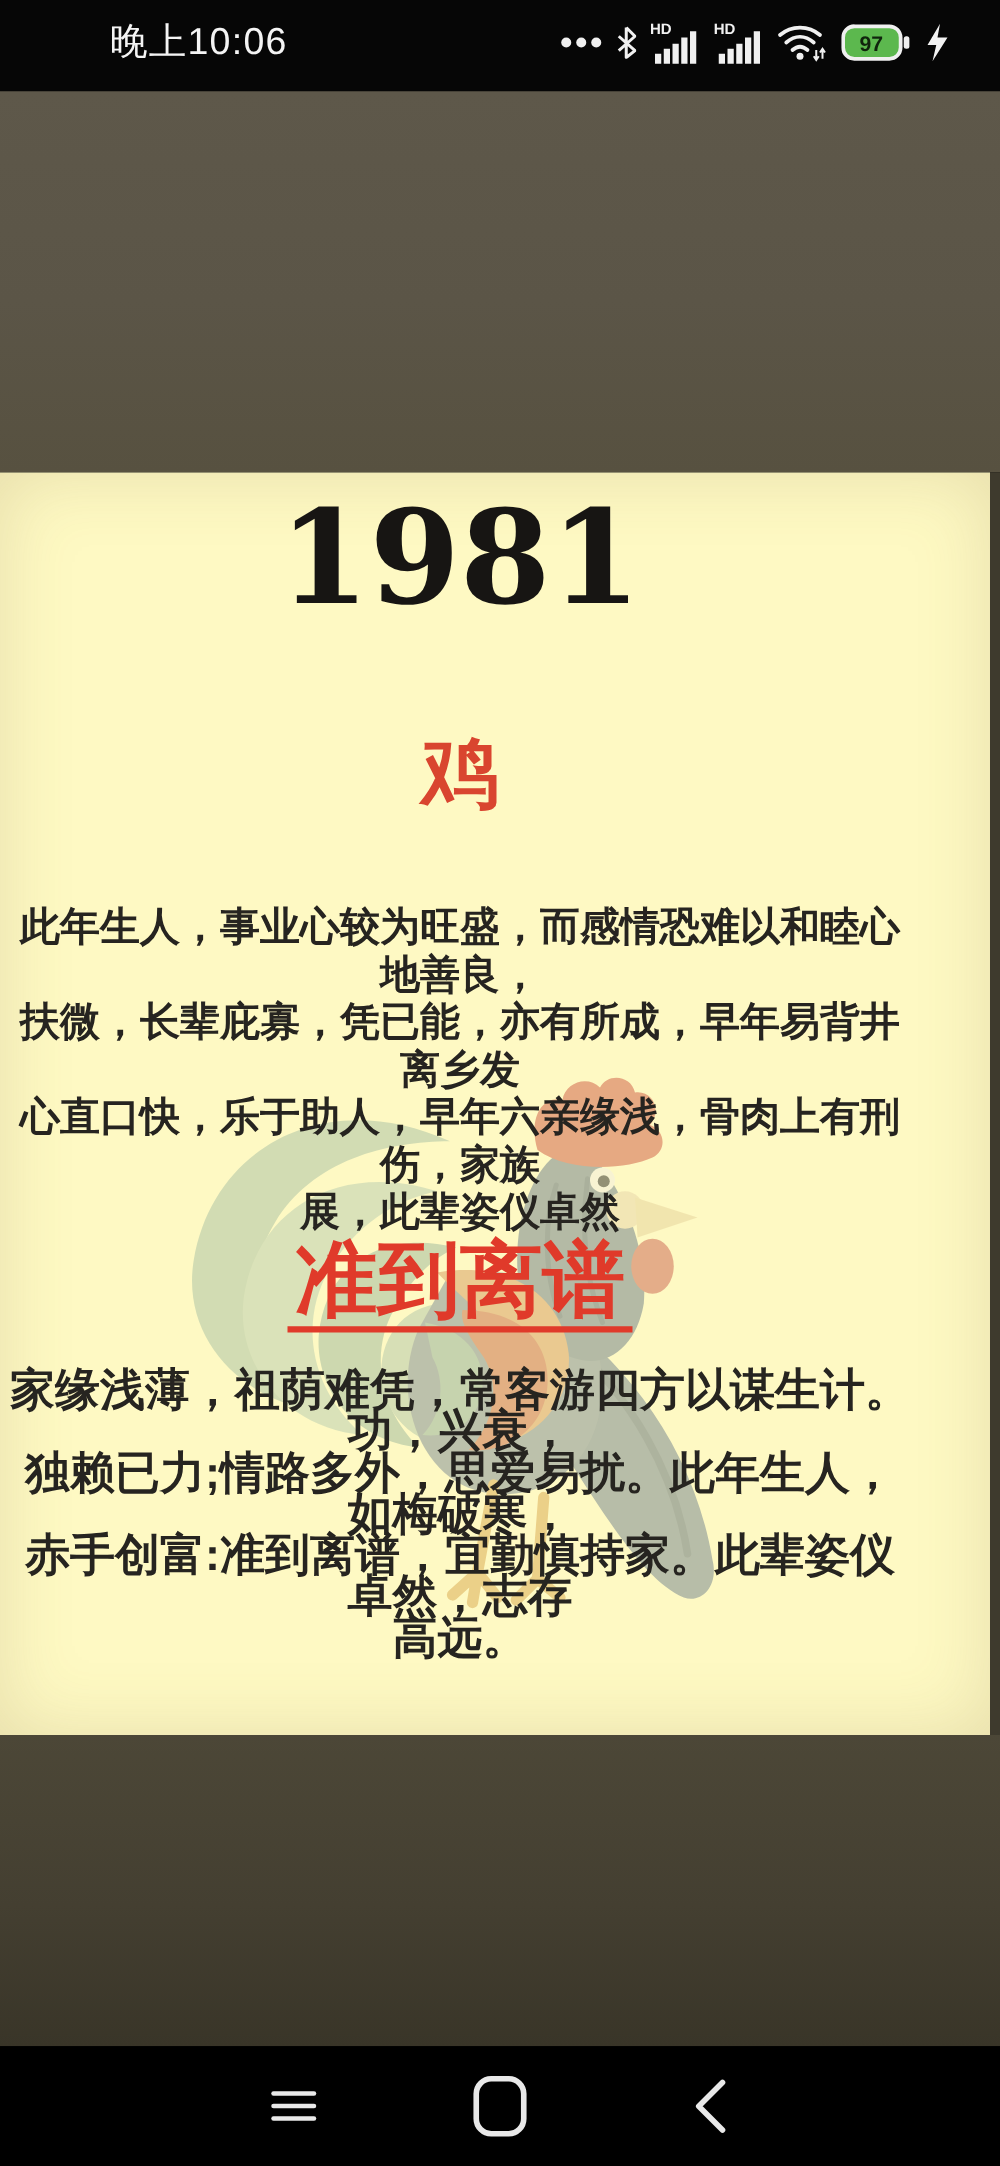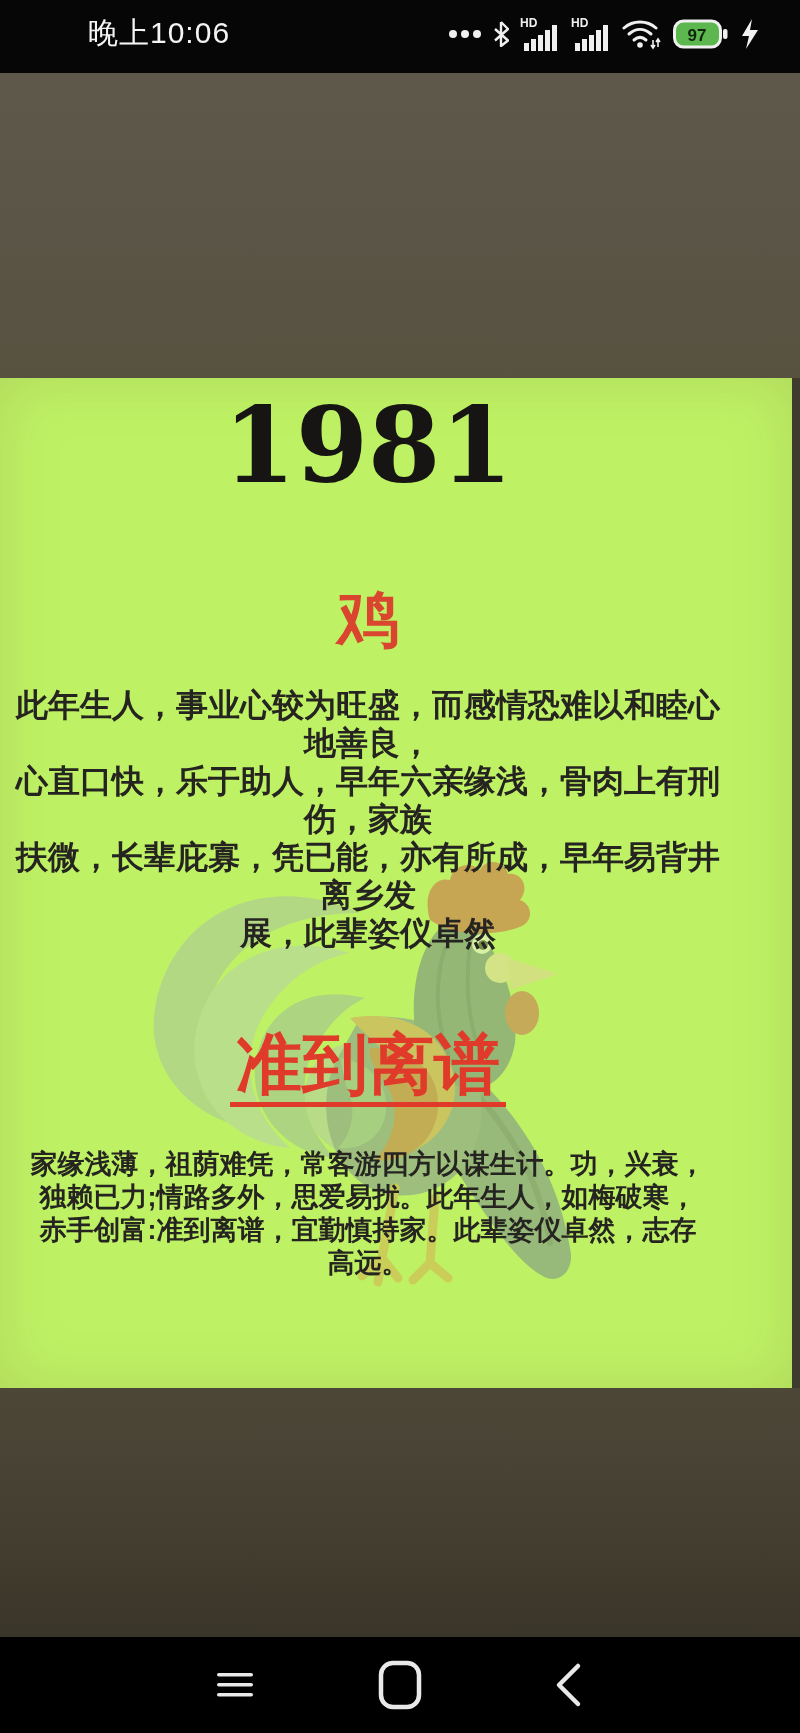--- a/index.html
+++ b/index.html
@@ -18,36 +18,36 @@
   
   .backdrop-top { position:absolute; left:0; top:73px; width:800px; height:305px;
     background:linear-gradient(180deg,#5e584a 0%,#5b5547 55%,#575140 100%); }
   .backdrop-bottom { position:absolute; left:0; top:1388px; width:800px; height:249px;
     background:linear-gradient(180deg,#4c4737 0%,#443f31 55%,#393528 100%); }
   .card-edge-strip { position:absolute; left:792px; top:378px; width:8px; height:1010px;
     background:#3e3a2d; }
 
   
   .card { position:absolute; left:0; top:378px; width:792px; height:1010px;
-    background:#bef264; overflow:hidden;
+    background:#fef9c3; overflow:hidden;
     box-shadow:inset 0 0 60px rgba(120,100,60,.18); }
   .rooster { position:absolute; left:110px; top:480px; width:520px; height:440px;
     opacity:.5; z-index:0; }
   .card-content { position:relative; z-index:1; width:724px; margin-left:6px;
     text-align:center; }
   .year { margin-top:16px; font-family:"DejaVu Serif","Liberation Serif",serif;
     font-weight:700; font-size:104px; line-height:104px; color:#171513; }
   .animal { margin-top:89px; font-size:62px; line-height:64px; font-weight:700;
     color:#d9452f; }
   .para { font-weight:700; color:#262420; }
-  .para1 { margin-top:35px; font-size:32px; line-height:38px; }
-  .headline-wrap { margin-top:77px; }
+  .para1 { margin-top:71px; font-size:32px; line-height:38px; }
+  .headline-wrap { }
   .headline { display:inline-block; font-size:66px; line-height:70px; font-weight:700;
     color:#e03a2a; border-bottom:5px solid #e03a2a; padding:0 6px 3px 6px; }
-  .para2 { margin-top:41px; font-size:27px; line-height:33px; }
+  .para2 { margin-top:29px; font-size:36px; line-height:33px; }
 
   
   .nav-bar { position:absolute; left:0; top:1637px; width:800px; height:96px;
     background:#000; }
   .nav-btn { position:absolute; top:0; height:96px; width:120px;
     display:flex; align-items:center; justify-content:center; }
   .nav-menu { left:175px; } .nav-home { left:340px; } .nav-back { left:508px; }
 </style>
 </head>
 <body>
@@ -149,22 +149,22 @@
       <path d="M285,330 L272,400 M272,400 L252,418 M272,400 L288,420 M272,400 L268,424" fill="none" stroke="#d9a94f" stroke-width="9" stroke-linecap="round"></path>
       <path d="M325,340 L320,405 M320,405 L303,422 M320,405 L338,420" fill="none" stroke="#d9a94f" stroke-width="9" stroke-linecap="round"></path>
     </svg>
 
     <div class="card-content">
       <div class="year">1981</div>
       <div class="animal">鸡</div>
 
       <div class="para para1">
         <div>此年生人，事业心较为旺盛，而感情恐难以和睦心地善良，</div>
+        <div>扶微，长辈庇寡，凭已能，亦有所成，早年易背井离乡发</div>
         <div>心直口快，乐于助人，早年六亲缘浅，骨肉上有刑伤，家族</div>
-        <div>扶微，长辈庇寡，凭已能，亦有所成，早年易背井离乡发</div>
         <div>展，此辈姿仪卓然</div>
       </div>
 
       <div class="headline-wrap">
         <span class="headline">准到离谱</span>
       </div>
 
       <div class="para para2">
         <div>家缘浅薄，祖荫难凭，常客游四方以谋生计。功，兴衰，</div>
         <div>独赖已力;情路多外，思爱易扰。此年生人，如梅破寒，</div>

